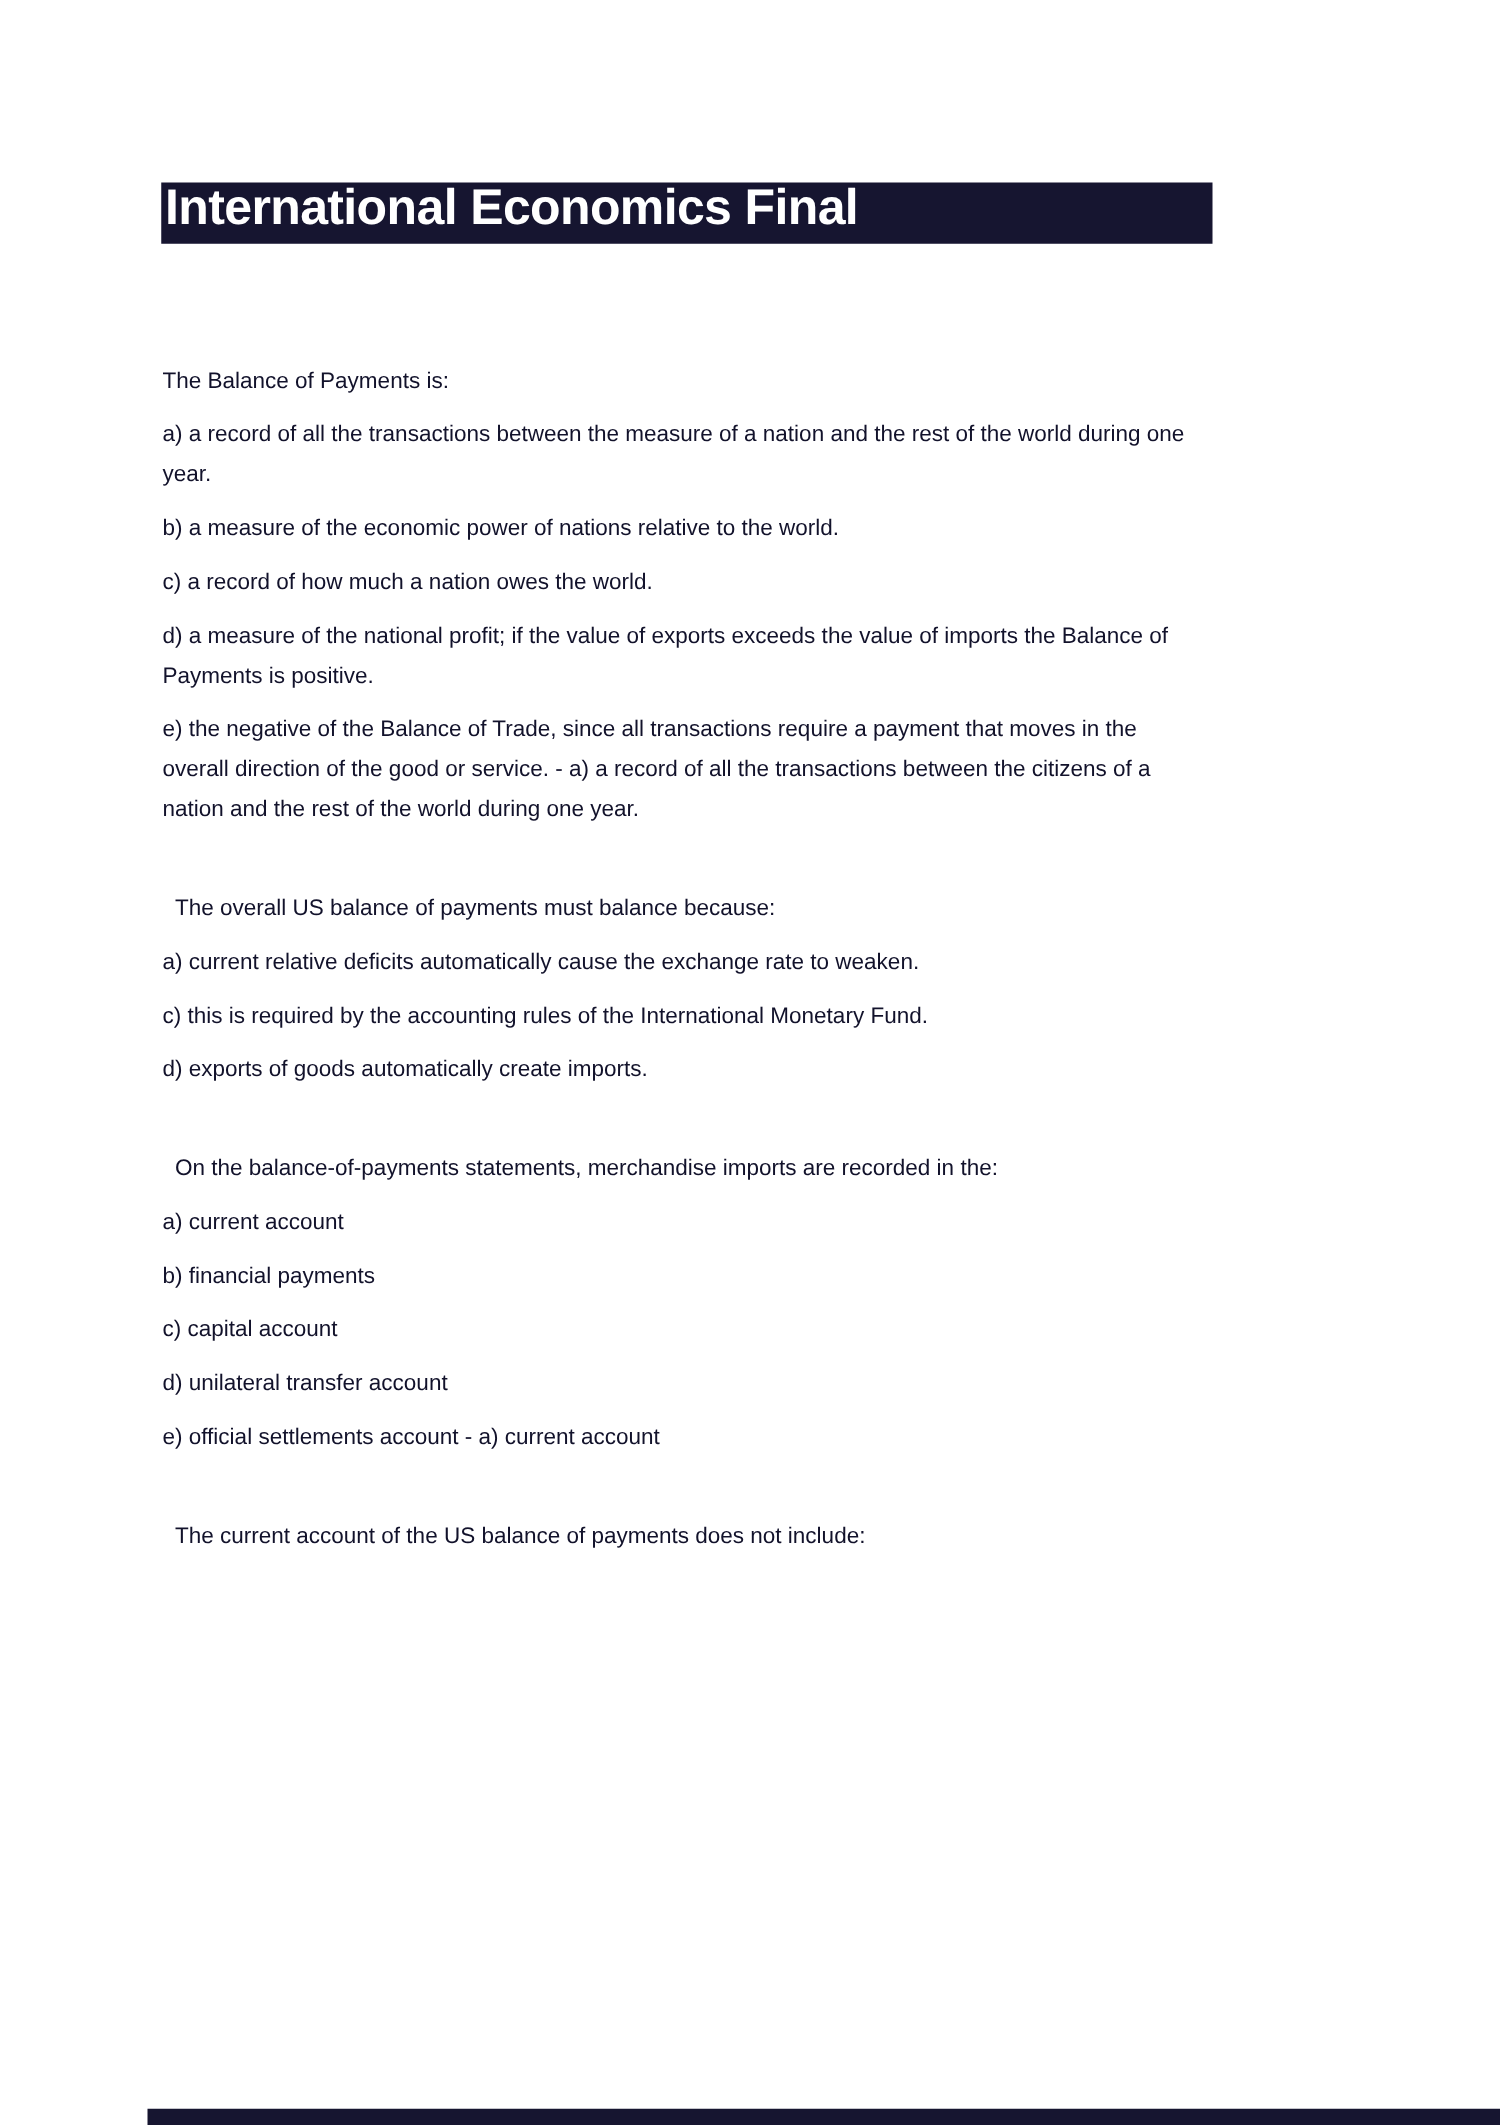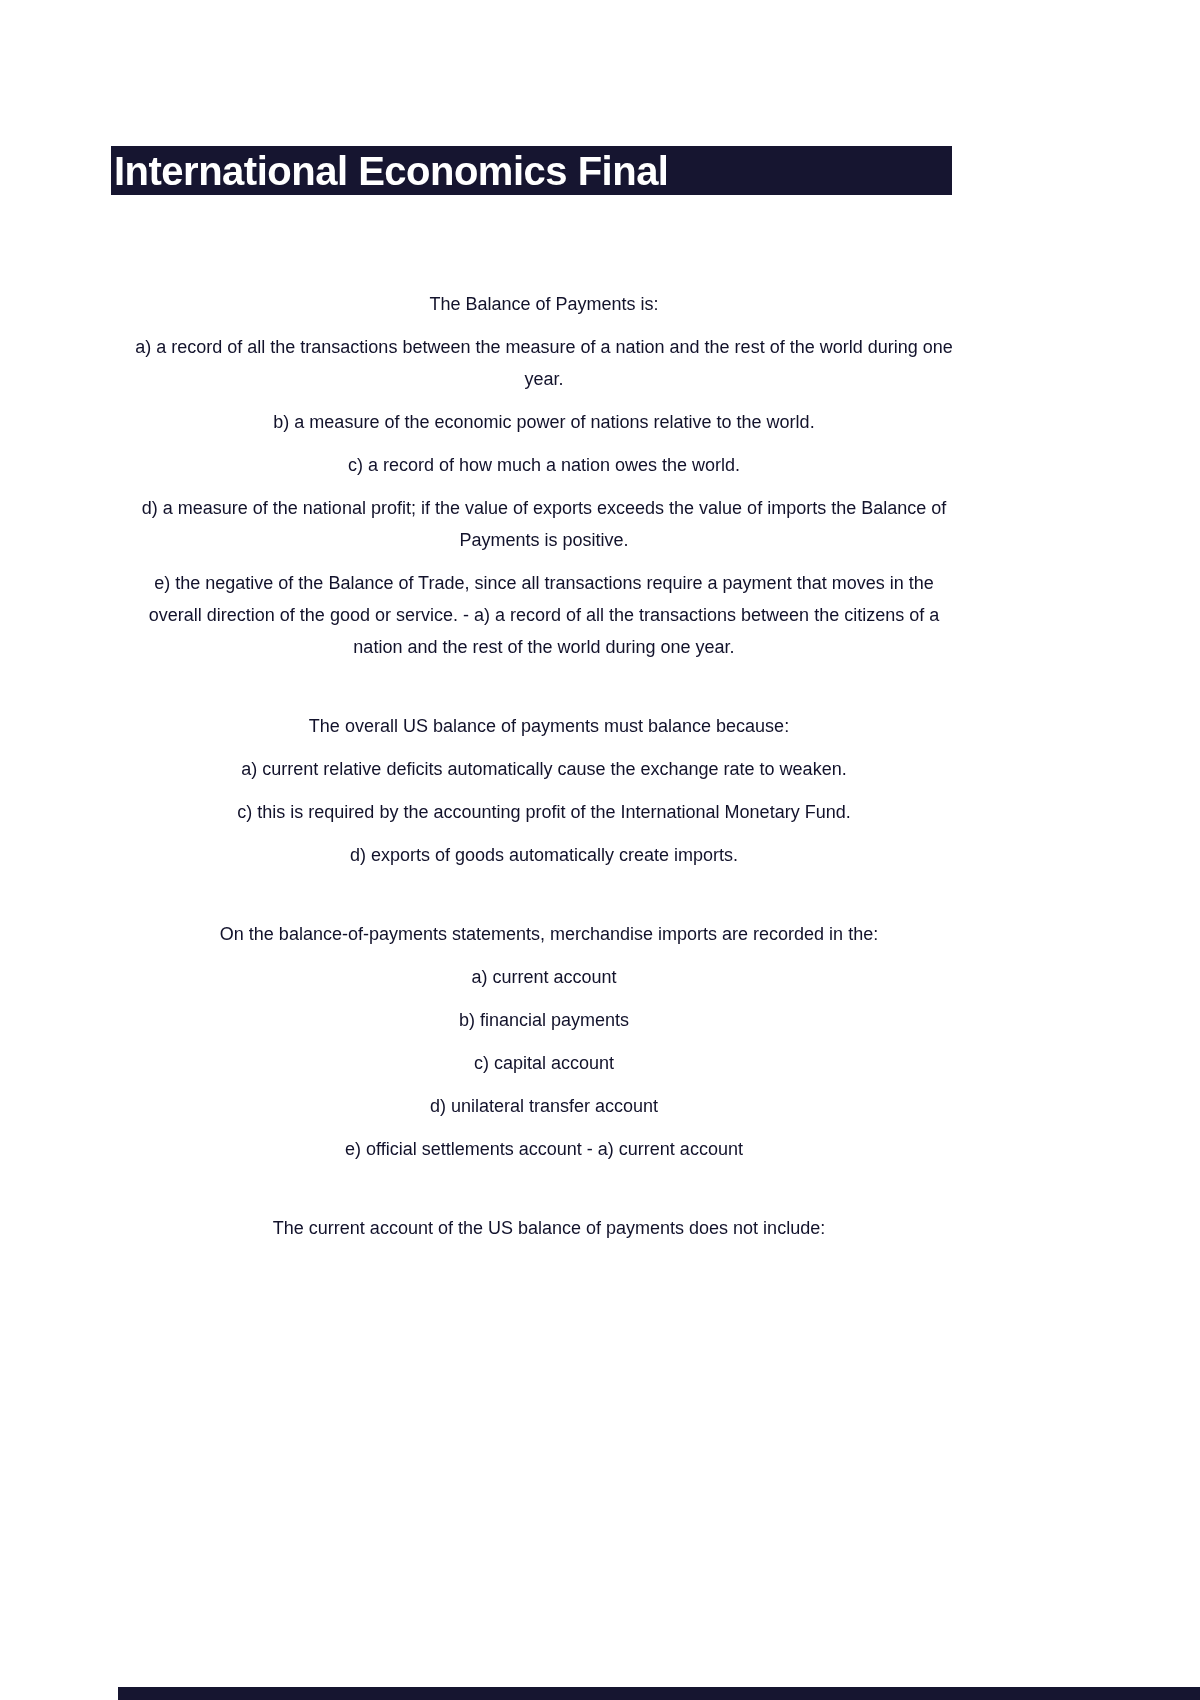--- a/index.html
+++ b/index.html
@@ -10,27 +10,27 @@
     width: 1200px;
     height: 1700px;
     background: #ffffff;
     font-family: "Liberation Sans", sans-serif;
     color: #12122b;
     position: relative;
     overflow: hidden;
   }
   .title-bar {
     position: absolute;
-    left: 111px;
+    left: 129px;
     top: 146px;
     width: 841px;
     height: 49px;
     background: #161530;
     display: flex;
-    align-items: flex-end;
+    align-items: flex-start;
   }
   .title-text {
     color: #ffffff;
     font-size: 40px;
     font-weight: bold;
     letter-spacing: -0.5px;
     padding-left: 3px;
     white-space: nowrap;
     line-height: 1;
     padding-bottom: 4px;
@@ -38,21 +38,20 @@
   .content {
     position: absolute;
     left: 130px;
     top: 288px;
     width: 828px;
     font-size: 18px;
     line-height: 32px;
   }
   .content p {
     margin: 0 0 11px 0;
-    text-align: center;
   }
   .question {
     margin-bottom: 47px;
   }
   .prompt.indent {
     padding-left: 10px;
   }
   .footer-bar {
     position: absolute;
     left: 118px;
@@ -76,21 +75,21 @@
     <p>a) a record of all the transactions between the measure of a nation and the rest of the world during one year.</p>
     <p>b) a measure of the economic power of nations relative to the world.</p>
     <p>c) a record of how much a nation owes the world.</p>
     <p>d) a measure of the national profit; if the value of exports exceeds the value of imports the Balance of Payments is positive.</p>
     <p>e) the negative of the Balance of Trade, since all transactions require a payment that moves in the overall direction of the good or service. -  a) a record of all the transactions between the citizens of a nation and the rest of the world during one year.</p>
   </section>
 
   <section class="question">
     <p class="prompt indent">The overall US balance of payments must balance because:</p>
     <p>a) current relative deficits automatically cause the exchange rate to weaken.</p>
-    <p>c) this is required by the accounting profit of the International Monetary Fund.</p>
+    <p>c) this is required by the accounting rules of the International Monetary Fund.</p>
     <p>d) exports of goods automatically create imports.</p>
   </section>
 
   <section class="question">
     <p class="prompt indent">On the balance-of-payments statements, merchandise imports are recorded in the:</p>
     <p>a) current account</p>
     <p>b) financial payments</p>
     <p>c) capital account</p>
     <p>d) unilateral transfer account</p>
     <p>e) official settlements account -  a) current account</p>

